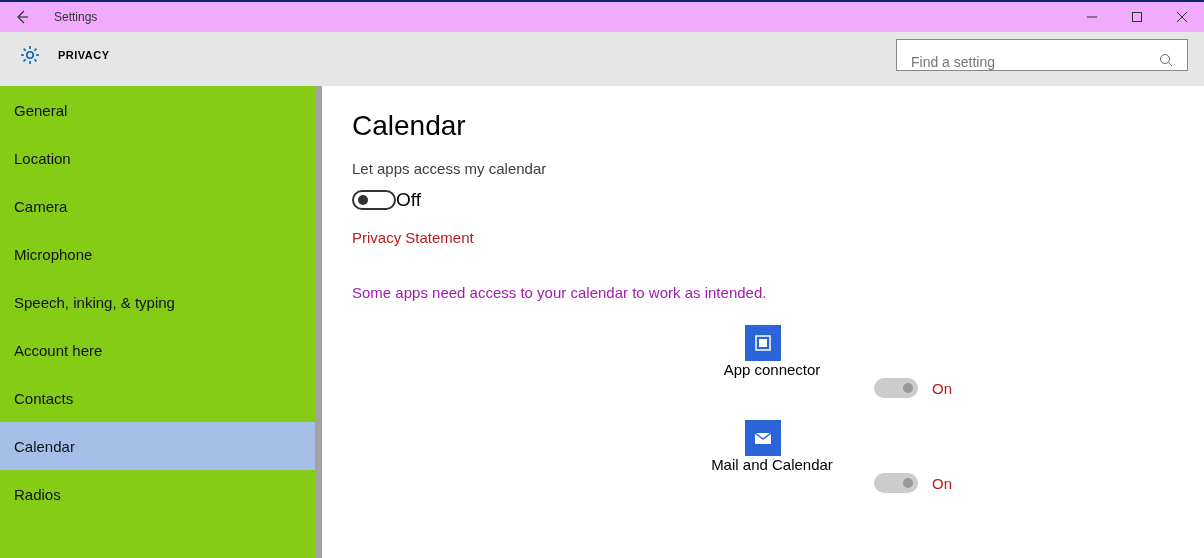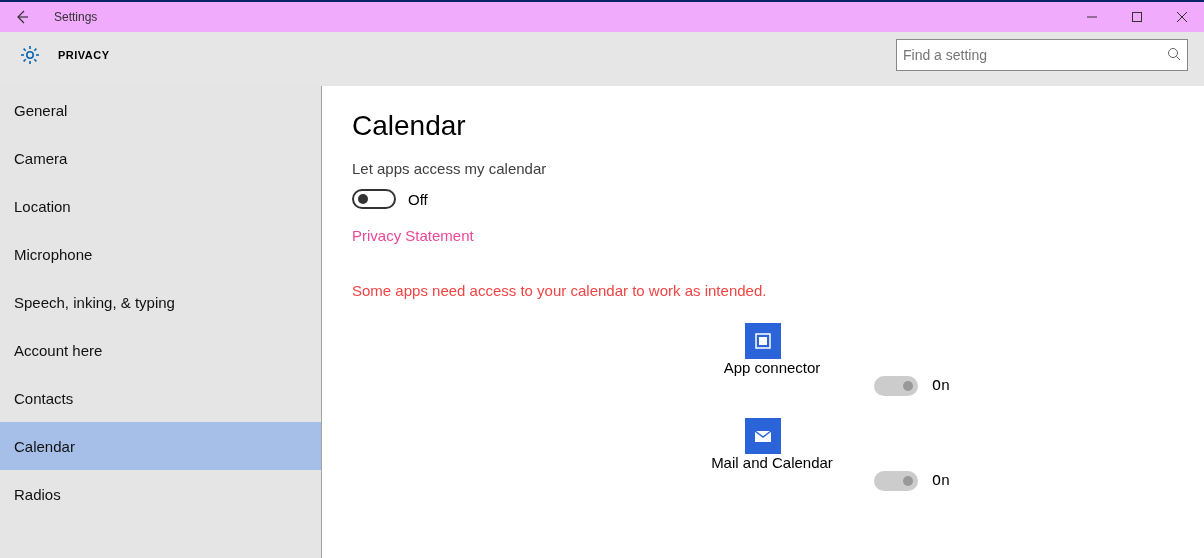--- a/index.html
+++ b/index.html
@@ -59,43 +59,43 @@
     font-weight: 600;
     letter-spacing: 0.5px;
   }
   .headerbar .search-wrap {
     margin-left: auto;
     width: 292px;
     height: 32px;
     border: 1px solid #888;
     background: #fff;
     display: flex;
-    align-items: center;
-    padding: 0 6px;
+    align-items: flex-end;
+    padding: 0 14px;
   }
   .headerbar .search-wrap input {
     flex: 1;
     border: none;
     outline: none;
     font-size: 14px;
     color: #555;
     background: transparent;
   }
   .headerbar .search-wrap .search-ic {
     color: #555;
   }
   
   .content {
     display: flex;
     height: calc(558px - 30px - 54px - 2px);
   }
   .sidebar {
     width: 322px;
-    background: #e5e5e5;
-    border-right: 1px solid #a3a3a3;
+    background: #84cc16;
+    border-right: 7px solid #a3a3a3;
     padding-top: 0;
   }
   .sidebar .item {
     height: 48px;
     display: flex;
     align-items: center;
     padding-left: 14px;
     font-size: 15px;
     color: #111;
     cursor: default;
@@ -133,38 +133,37 @@
     cursor: default;
   }
   .toggle .knob {
     width: 10px; height: 10px;
     border-radius: 50%;
     background: #333;
     position: absolute;
     top: 3px; left: 4px;
   }
   .toggle-text {
-    margin-left: 12px;
-    font-size: 15px;
+    font-size: 19px;
   }
   .link {
-    color: #ec4899;
+    color: #b91c1c;
     font-size: 15px;
     margin-bottom: 36px;
     display: inline-block;
     cursor: default;
   }
   .main h2.section-title2 {
     font-size: 28px;
     font-weight: 400;
     margin-bottom: 18px;
   }
   .desc {
     font-size: 15px;
-    color: #ef4444;
+    color: #a21caf;
     line-height: 1.4;
     margin-bottom: 22px;
     max-width: 520px;
   }
   .app-row {
     display: flex;
     align-items: center;
     margin-bottom: 22px;
     flex-direction: column;
   }
@@ -193,23 +192,22 @@
   }
   .disabled-toggle .knob {
     width: 10px; height: 10px;
     border-radius: 50%;
     background: #999;
     position: absolute;
     top: 5px; right: 5px;
   }
   .disabled-text {
     margin-left: 14px;
-    color: #000000;
-    font-size: 15px;
-    font-family: Liberation Mono, monospace;
+    color: #b91c1c;
+    font-size: 15px;
   }
 </style>
 </head>
 <body>
 
 <div class="titlebar">
   <div class="back-btn">
     <svg width="16" height="16" viewBox="0 0 16 16">
       <path d="M10 2 L4 8 L10 14" stroke="#333" stroke-width="1.2" fill="none"></path>
       <path d="M4 8 H14" stroke="#333" stroke-width="1.2" fill="none"></path>
@@ -262,24 +260,24 @@
     </span>
   </div>
 </div>
 
 <div class="content">
   <div class="sidebar">
     <div class="item">
         <span>General</span>
       </div>
     <div class="item">
+        <span>Location</span>
+      </div>
+    <div class="item">
         <span>Camera</span>
-      </div>
-    <div class="item">
-        <span>Location</span>
       </div>
     <div class="item">
         <span>Microphone</span>
       </div>
     <div class="item">
         <span>Speech, inking, &amp; typing</span>
       </div>
     <div class="item">
         <span>Account here</span>
       </div>

